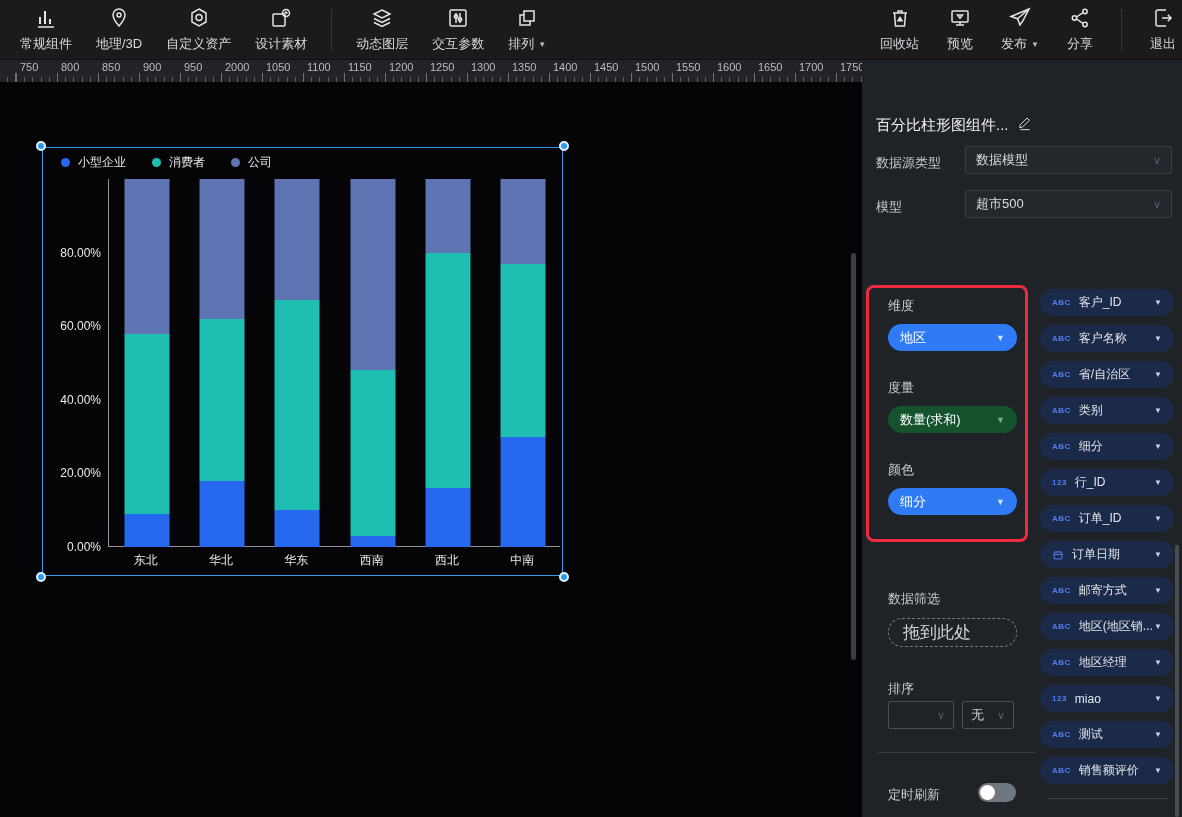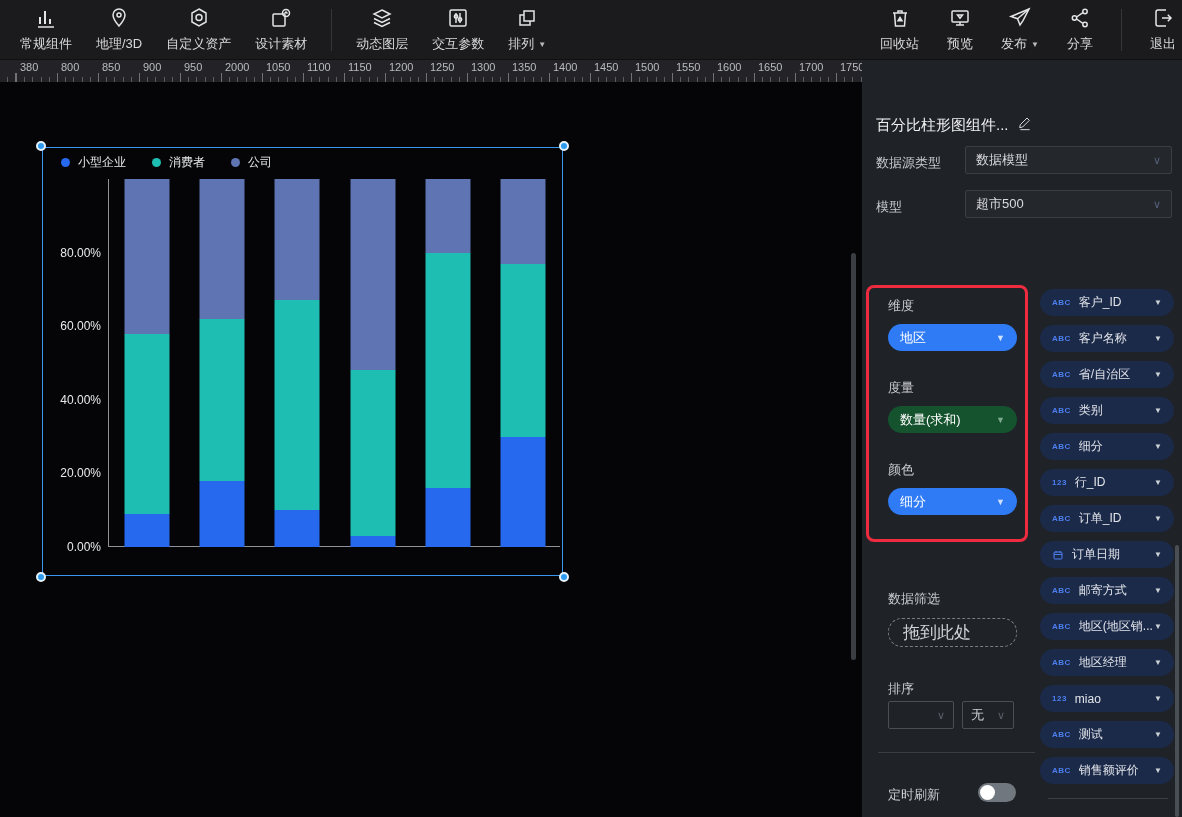--- a/index.html
+++ b/index.html
@@ -222,21 +222,21 @@
               <path d="M11 12h9M16.8 8.8L20 12l-3.2 3.2"></path>
             </svg></span>
           <span class="tb-label">退出</span>
         </div>
       </div>
   </div>
 
   <div id="ruler">
     <div id="ruler-ticks-minor"></div>
     <div id="ruler-ticks-major"></div>
-  <span class="ruler-num" style="left: 20px;">380</span>
+  <span class="ruler-num" style="left: 20px;">750</span>
       <span class="ruler-num" style="left: 61px;">800</span>
       <span class="ruler-num" style="left: 102px;">850</span>
       <span class="ruler-num" style="left: 143px;">900</span>
       <span class="ruler-num" style="left: 184px;">950</span>
       <span class="ruler-num" style="left: 225px;">2000</span>
       <span class="ruler-num" style="left: 266px;">1050</span>
       <span class="ruler-num" style="left: 307px;">1100</span>
       <span class="ruler-num" style="left: 348px;">1150</span>
       <span class="ruler-num" style="left: 389px;">1200</span>
       <span class="ruler-num" style="left: 430px;">1250</span>
@@ -318,20 +318,28 @@
             </div>
             <div class="bar-slot">
               <div class="bar-col">
                 <div class="bar-seg" style="height: 23%; background: rgb(95, 116, 178);"></div>
                 <div class="bar-seg" style="height: 47%; background: rgb(30, 190, 179);"></div>
                 <div class="bar-seg" style="height: 30%; background: rgb(38, 104, 238);"></div>
               </div>
             </div>
           </div>
       </div>
+      <div id="x-labels">
+          <div class="x-label">东北</div>
+          <div class="x-label">华北</div>
+          <div class="x-label">华东</div>
+          <div class="x-label">西南</div>
+          <div class="x-label">西北</div>
+          <div class="x-label">中南</div>
+        </div>
     </div>
     <div id="canvas-scrollbar"></div>
   </div>
 
   <div id="panel">
 
     <div id="panel-title-row">
       <span id="panel-title">百分比柱形图组件...</span>
       <span id="edit-icon">
         <svg viewBox="0 0 24 24">

